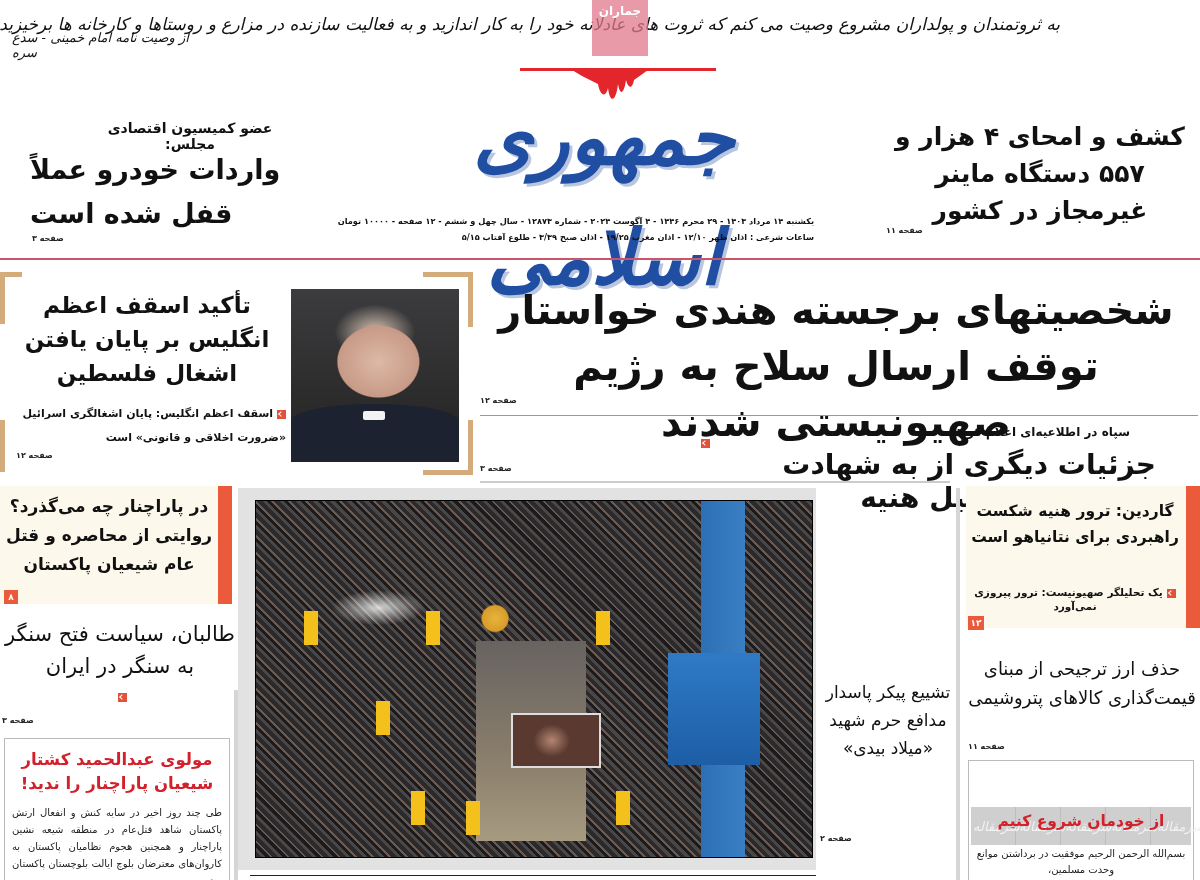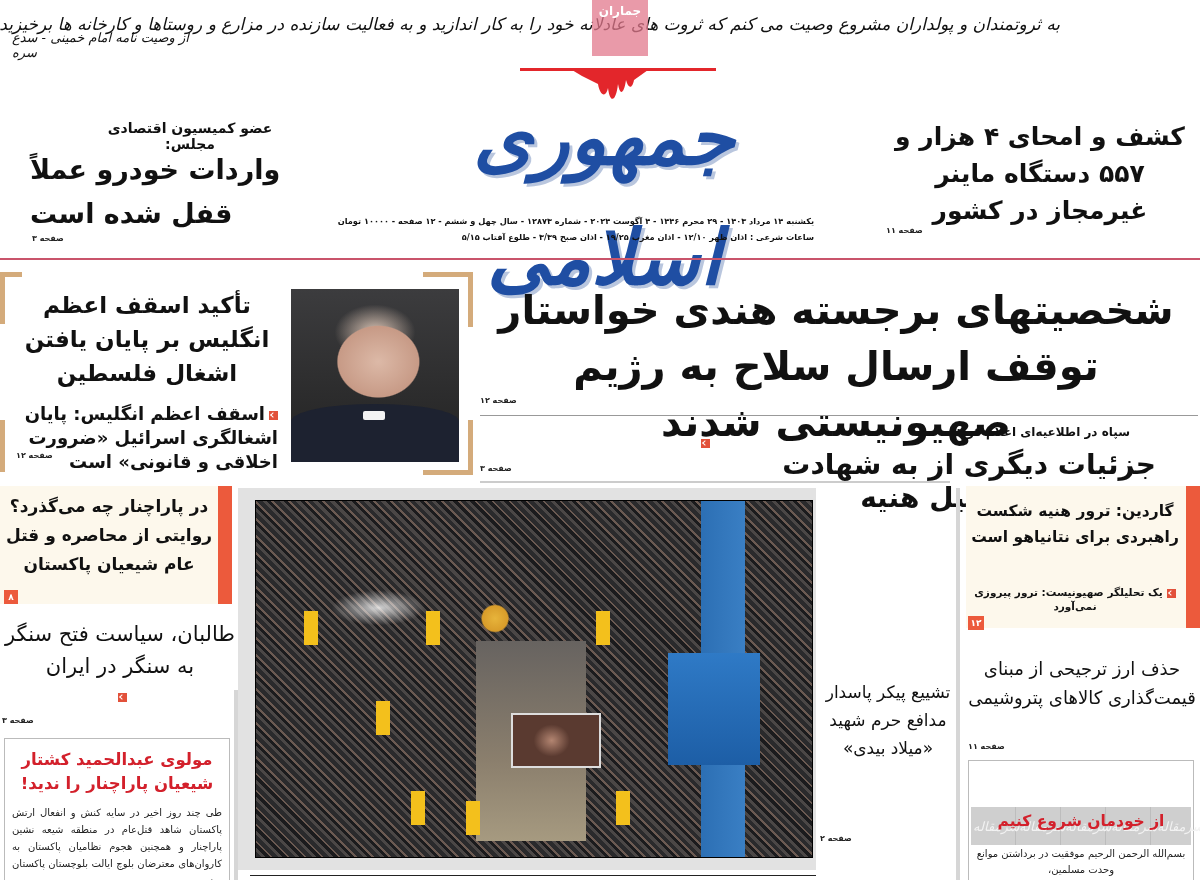--- a/index.html
+++ b/index.html
@@ -28,21 +28,21 @@
     #mh-left-title { top: 148px; left: 30px; width: 290px; font-size: 27px; font-weight: bold; line-height: 44px; text-align: left; }
     #mh-left-ref { top: 234px; left: 32px; }
     #mh-right-title { top: 118px; left: 890px; width: 300px; font-size: 25px; font-weight: bold; line-height: 37px; text-align: center; }
     #mh-right-ref { top: 226px; left: 886px; }
 
     
     .bracket { position: absolute; background: #d4ab7b; }
 
     
     #lt-title { top: 288px; left: 12px; width: 270px; font-size: 23px; font-weight: bold; line-height: 34px; text-align: center; }
-    #lt-sub { top: 402px; left: 10px; width: 268px; font-size: 18px; font-weight: bold; line-height: 24px; text-align: right; }
+    #lt-sub { top: 402px; left: 18px; width: 268px; font-size: 11px; font-weight: bold; line-height: 24px; text-align: right; }
     #lt-ref { top: 451px; left: 16px; }
     .bullet { display: inline-block; width: 9px; height: 9px; background: #e2513a; margin-left: 4px; vertical-align: middle; position: relative; }
     .bullet::after { content: ""; position: absolute; left: 2px; top: 2px; width: 3px; height: 3px; border-left: 1.5px solid #fff; border-bottom: 1.5px solid #fff; transform: rotate(45deg); }
 
     
     #portrait { top: 289px; left: 291px; width: 168px; height: 173px; background: radial-gradient(ellipse 40% 34% at 52% 42%, #dcb9a7 0%, #c79a86 60%, transparent 62%), radial-gradient(ellipse 30% 20% at 50% 25%, #d9c3b4 0%, transparent 80%), linear-gradient(#3c3c3e, #222); overflow: hidden; }
     #portrait .robe { position: absolute; left: 0; bottom: 0; width: 168px; height: 58px; background: #1d2230; border-radius: 50% 50% 0 0 / 30% 30% 0 0; }
     #portrait .collar { position: absolute; left: 72px; bottom: 42px; width: 22px; height: 9px; background: #f3f3f3; border-radius: 2px; }
 
     

